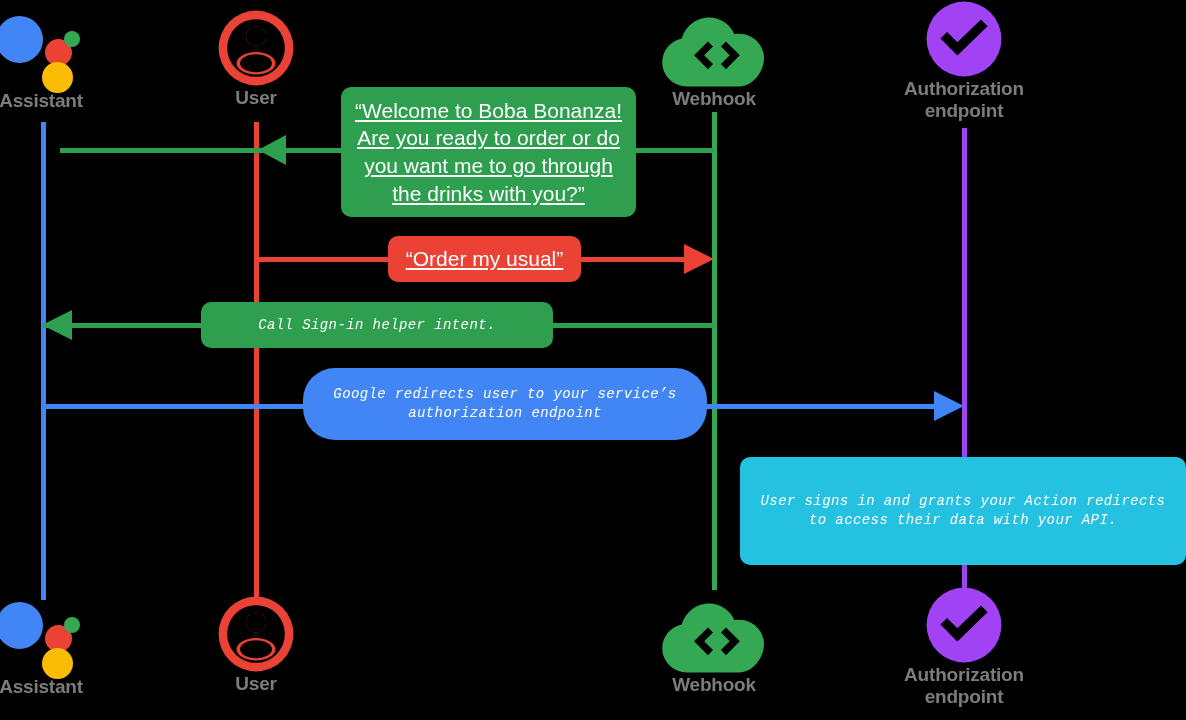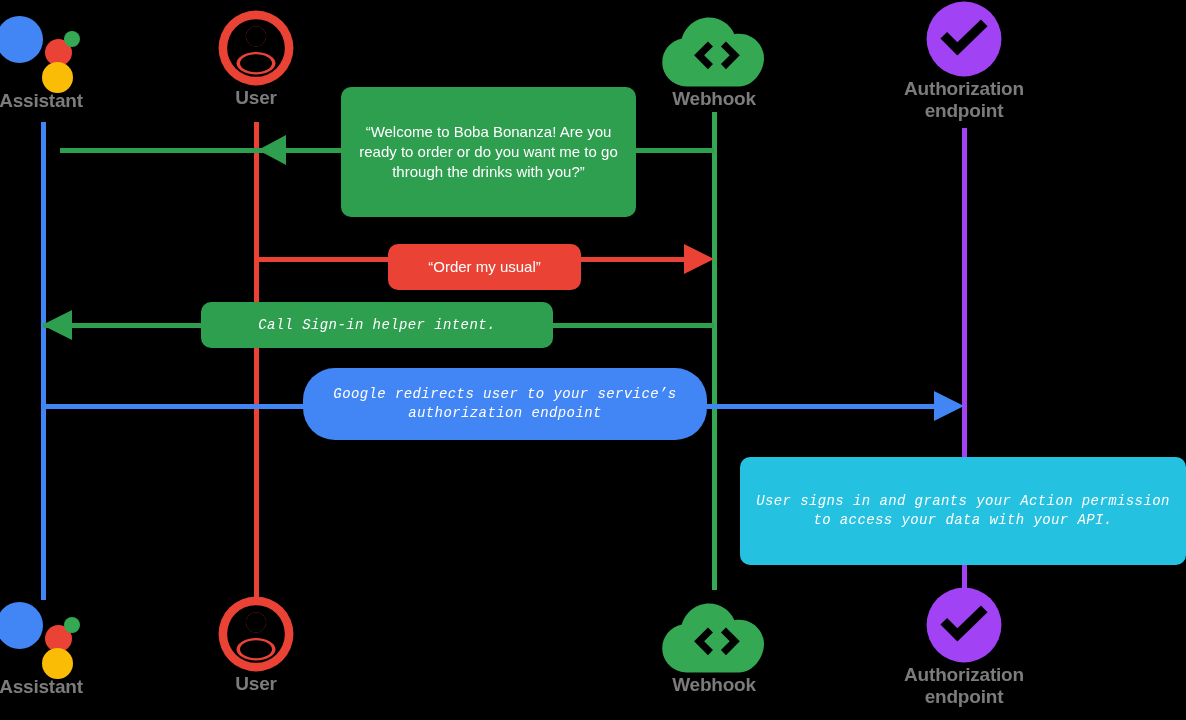--- a/index.html
+++ b/index.html
@@ -74,23 +74,24 @@
     border-radius: 10px;
     color: #ffffff;
     display: flex;
     align-items: center;
     justify-content: center;
     text-align: center;
     z-index: 5;
   }
   .bubble-sans {
     font-family: "Liberation Sans", sans-serif;
-    font-size: 15px;
+    font-size: 21px;
     line-height: 1.32;
     font-weight: 400;
+    text-decoration: underline;
   }
   .bubble-mono {
     font-family: "Liberation Mono", "DejaVu Sans Mono", monospace;
     font-size: 14px;
     line-height: 1.35;
     font-style: italic;
     letter-spacing: 0.4px;
   }
 
   
@@ -163,38 +164,38 @@
   </div>
 
   <div class="arrow-line" style="left:60px; top:148px; width:654px; background:#2E9E4F;"></div>
   <div class="arrow-head head-left" style="left:258px; top:135px; border-right:28px solid #2E9E4F;"></div>
   <div class="bubble bubble-sans" style="left:341px; top:87px; width:295px; height:130px; padding:8px 14px; background:#2E9E4F;">
     <span>“Welcome to Boba Bonanza! Are you ready to order or do you want me to go through the drinks with you?”</span>
   </div>
 
   <div class="arrow-line" style="left:256px; top:257px; width:440px; background:#EA4335;"></div>
   <div class="arrow-head head-right" style="left:684px; top:244px; border-left:30px solid #EA4335;"></div>
-  <div class="bubble bubble-sans" style="left:388px; top:236px; width:193px; height:46px; padding:4px 10px; background:#EA4335;margin-top:8px;">
+  <div class="bubble bubble-sans" style="left:388px; top:236px; width:193px; height:46px; padding:4px 10px; background:#EA4335;">
     <span>“Order my usual”</span>
   </div>
 
   <div class="arrow-line" style="left:43px; top:323px; width:671px; background:#2E9E4F;"></div>
   <div class="arrow-head head-left" style="left:42px; top:310px; border-right:30px solid #2E9E4F;"></div>
   <div class="bubble bubble-mono" style="left:201px; top:302px; width:352px; height:46px; padding:4px 12px; background:#2E9E4F;">
     <span>Call Sign-in helper intent.</span>
   </div>
 
   <div class="arrow-line" style="left:41px; top:404px; width:895px; background:#4285F4;"></div>
   <div class="arrow-head head-right" style="left:934px; top:391px; border-left:30px solid #4285F4;"></div>
   <div class="bubble bubble-mono" style="left:303px; top:368px; width:404px; height:72px; padding:6px 10px; background:#4285F4;border-radius:32px;">
     <span>Google redirects user to your service’s authorization endpoint</span>
   </div>
 
   <div class="bubble bubble-mono" style="left:740px; top:457px; width:446px; height:108px; padding:8px 12px; background:#24C1E0;">
-    <span>User signs in and grants your Action permission to access your data with your API.</span>
+    <span>User signs in and grants your Action redirects to access their data with your API.</span>
   </div>
 
   <div class="actor" style="left:-54px; top:596px;">
     <div class="assistant-logo">
       <i class="al-blue"></i>
       <i class="al-red"></i>
       <i class="al-green"></i>
       <i class="al-yellow"></i>
     </div>
     <div class="actor-label">Assistant</div>

